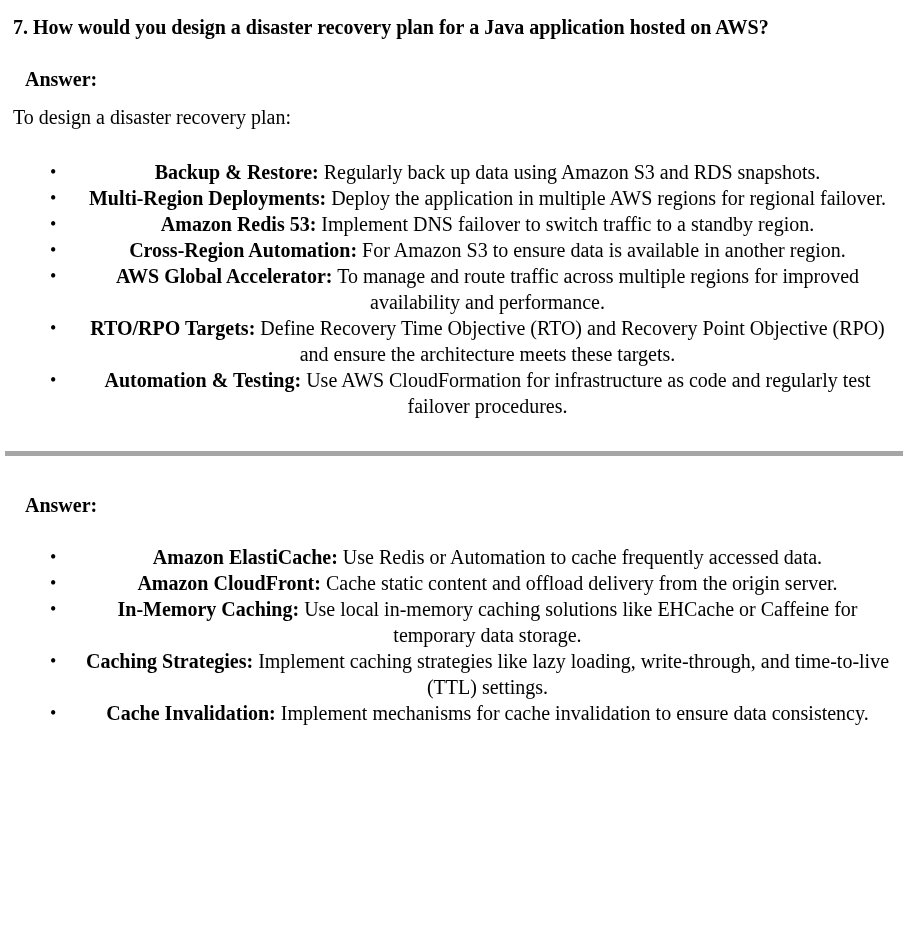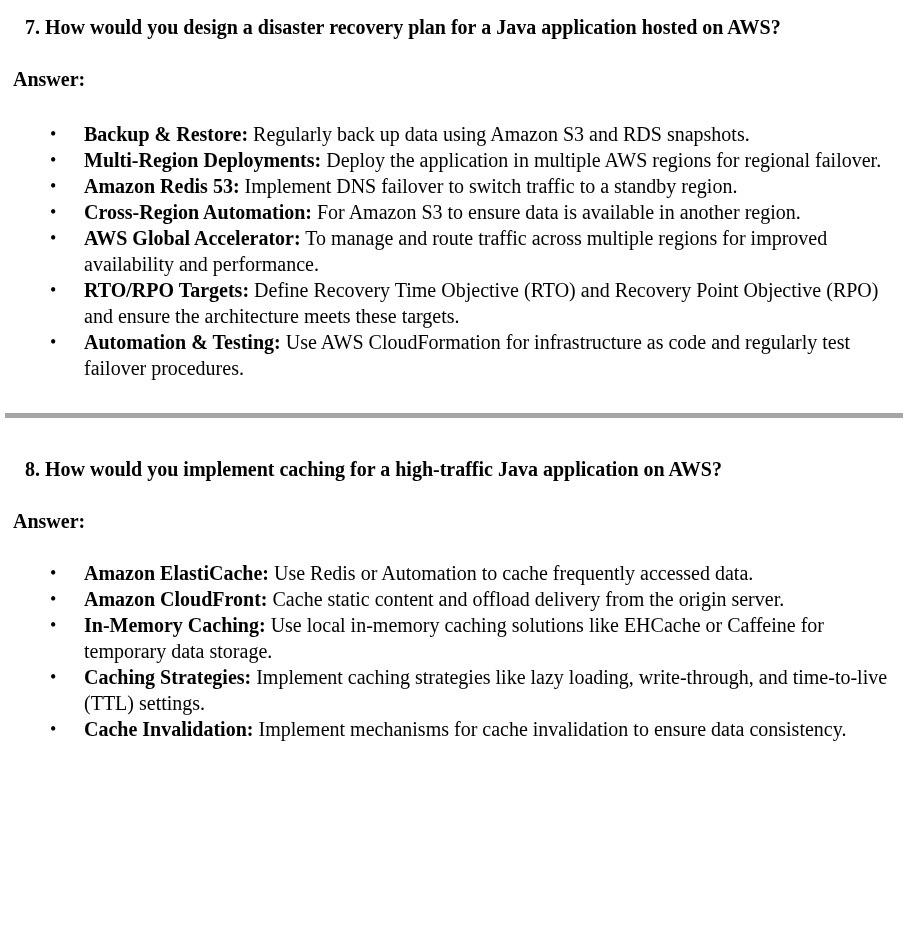--- a/index.html
+++ b/index.html
@@ -18,27 +18,27 @@
     box-sizing: border-box;
     width: 921px;
     height: 934px;
     padding: 12px 30px 0 13px;
     background: #ffffff;
   }
   .question {
     font-size: 20px;
     font-weight: bold;
     line-height: 30px;
-    margin: 0 0 24px 12px;
+    margin: 0 0 24px 0;
   }
   .answer-label {
     font-size: 20px;
     font-weight: bold;
     line-height: 26px;
-    margin: 0;
+    margin: 12px;
   }
   .answer-intro {
     font-size: 20px;
     line-height: 26px;
     margin: 0;
   }
   ul.bullets {
     list-style: none;
     margin: 29px 0 0 0;
     padding: 0 0 0 37px;
@@ -49,38 +49,39 @@
   ul.bullets li {
     display: flex;
     align-items: flex-start;
   }
   .marker {
     flex: 0 0 34px;
     width: 34px;
     font-size: 18px;
     line-height: 26px;
   }
-  .item-body { flex: 1; }
+  .item-body { flex: 1; text-align: center; }
   .term { font-weight: bold; }
   hr.divider {
     border: none;
     height: 5px;
     background: #a6a6a6;
     margin: 32px -12px 36px -8px;
   }
   .section8 .question { margin-bottom: 24px; }
 </style>
 </head>
 <body>
 
 <div class="page">
 
   <section class="section7">
     <h2 class="question">7. How would you design a disaster recovery plan for a Java application hosted on AWS?</h2>
     <p class="answer-label">Answer:</p>
+    <p class="answer-intro">To design a disaster recovery plan:</p>
     <ul class="bullets">
       <li>
         <span class="marker">•</span>
         <span class="item-body"><b class="term">Backup &amp; Restore:</b> <span>Regularly back up data using Amazon S3 and RDS snapshots.</span></span>
       </li>
       <li>
         <span class="marker">•</span>
         <span class="item-body"><b class="term">Multi-Region Deployments:</b> <span>Deploy the application in multiple AWS regions for regional failover.</span></span>
       </li>
       <li>
@@ -102,21 +103,20 @@
       <li>
         <span class="marker">•</span>
         <span class="item-body"><b class="term">Automation &amp; Testing:</b> <span>Use AWS CloudFormation for infrastructure as code and regularly test failover procedures.</span></span>
       </li>
     </ul>
   </section>
 
   <hr class="divider">
 
   <section class="section8">
-    <h2 class="question">8. How would you implement caching for a high-traffic Java application on AWS?</h2>
     <p class="answer-label">Answer:</p>
     <ul class="bullets second">
       <li>
         <span class="marker">•</span>
         <span class="item-body"><b class="term">Amazon ElastiCache:</b> <span>Use Redis or Automation to cache frequently accessed data.</span></span>
       </li>
       <li>
         <span class="marker">•</span>
         <span class="item-body"><b class="term">Amazon CloudFront:</b> <span>Cache static content and offload delivery from the origin server.</span></span>
       </li>

